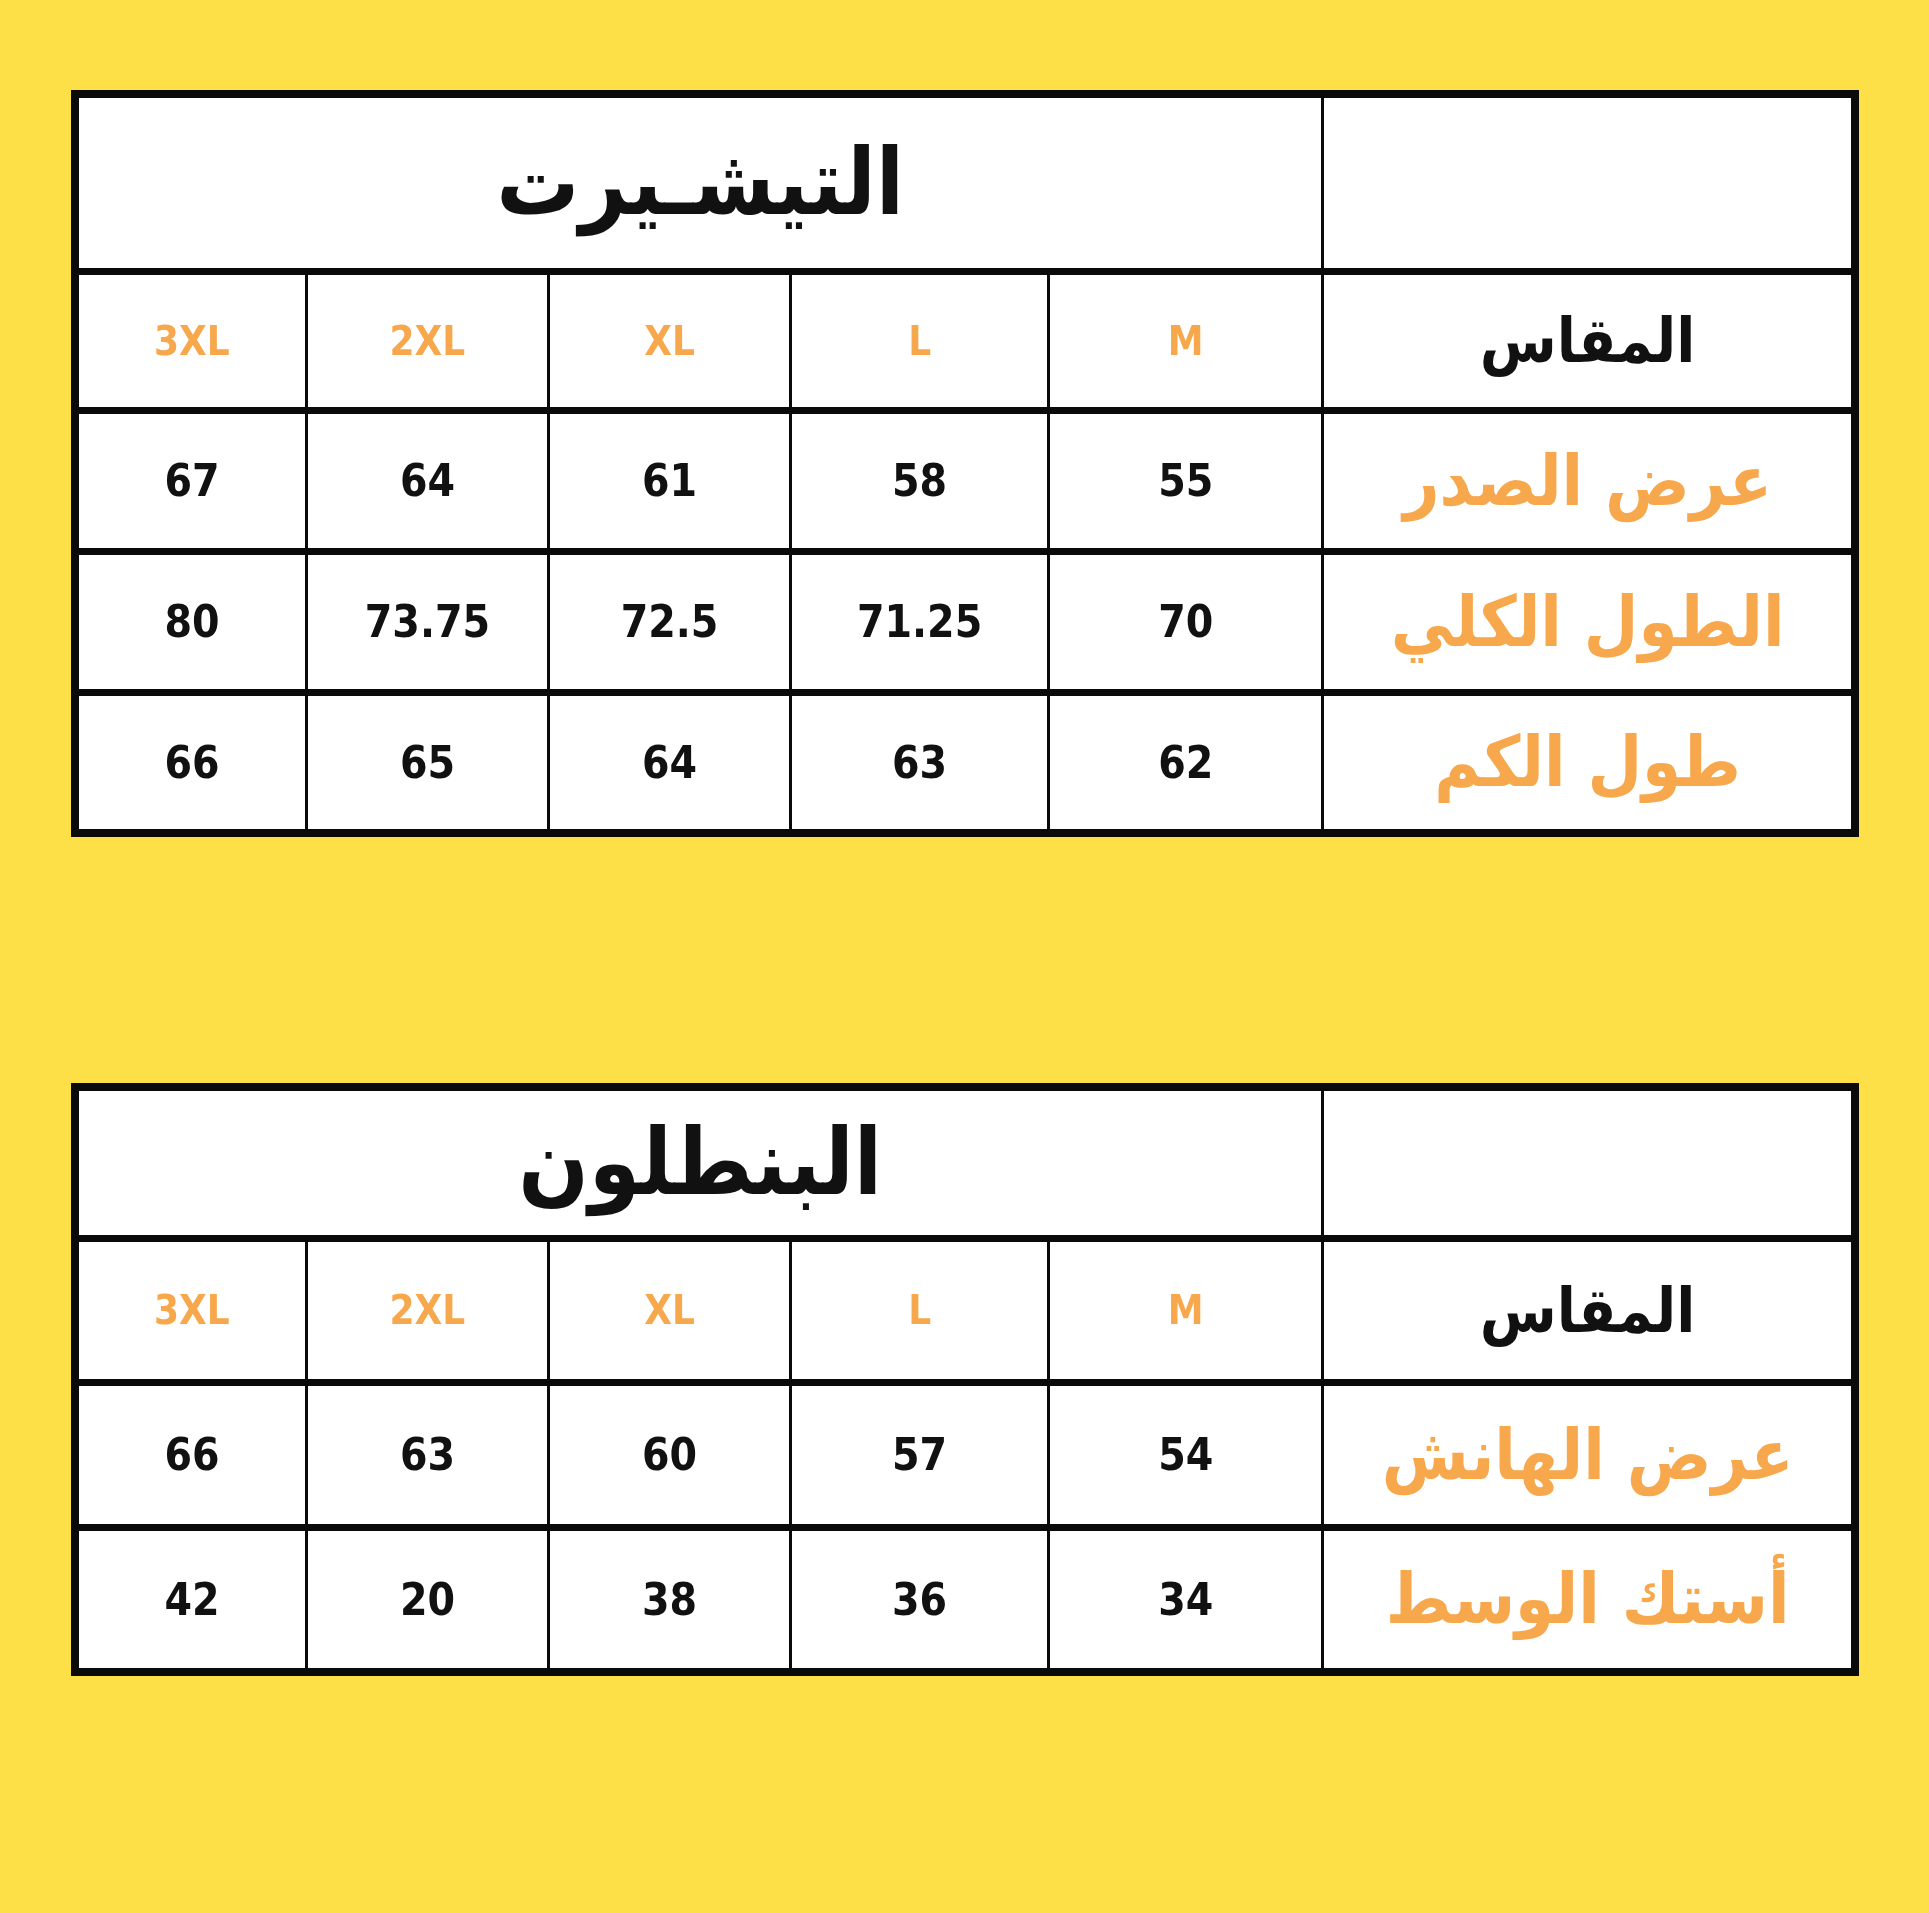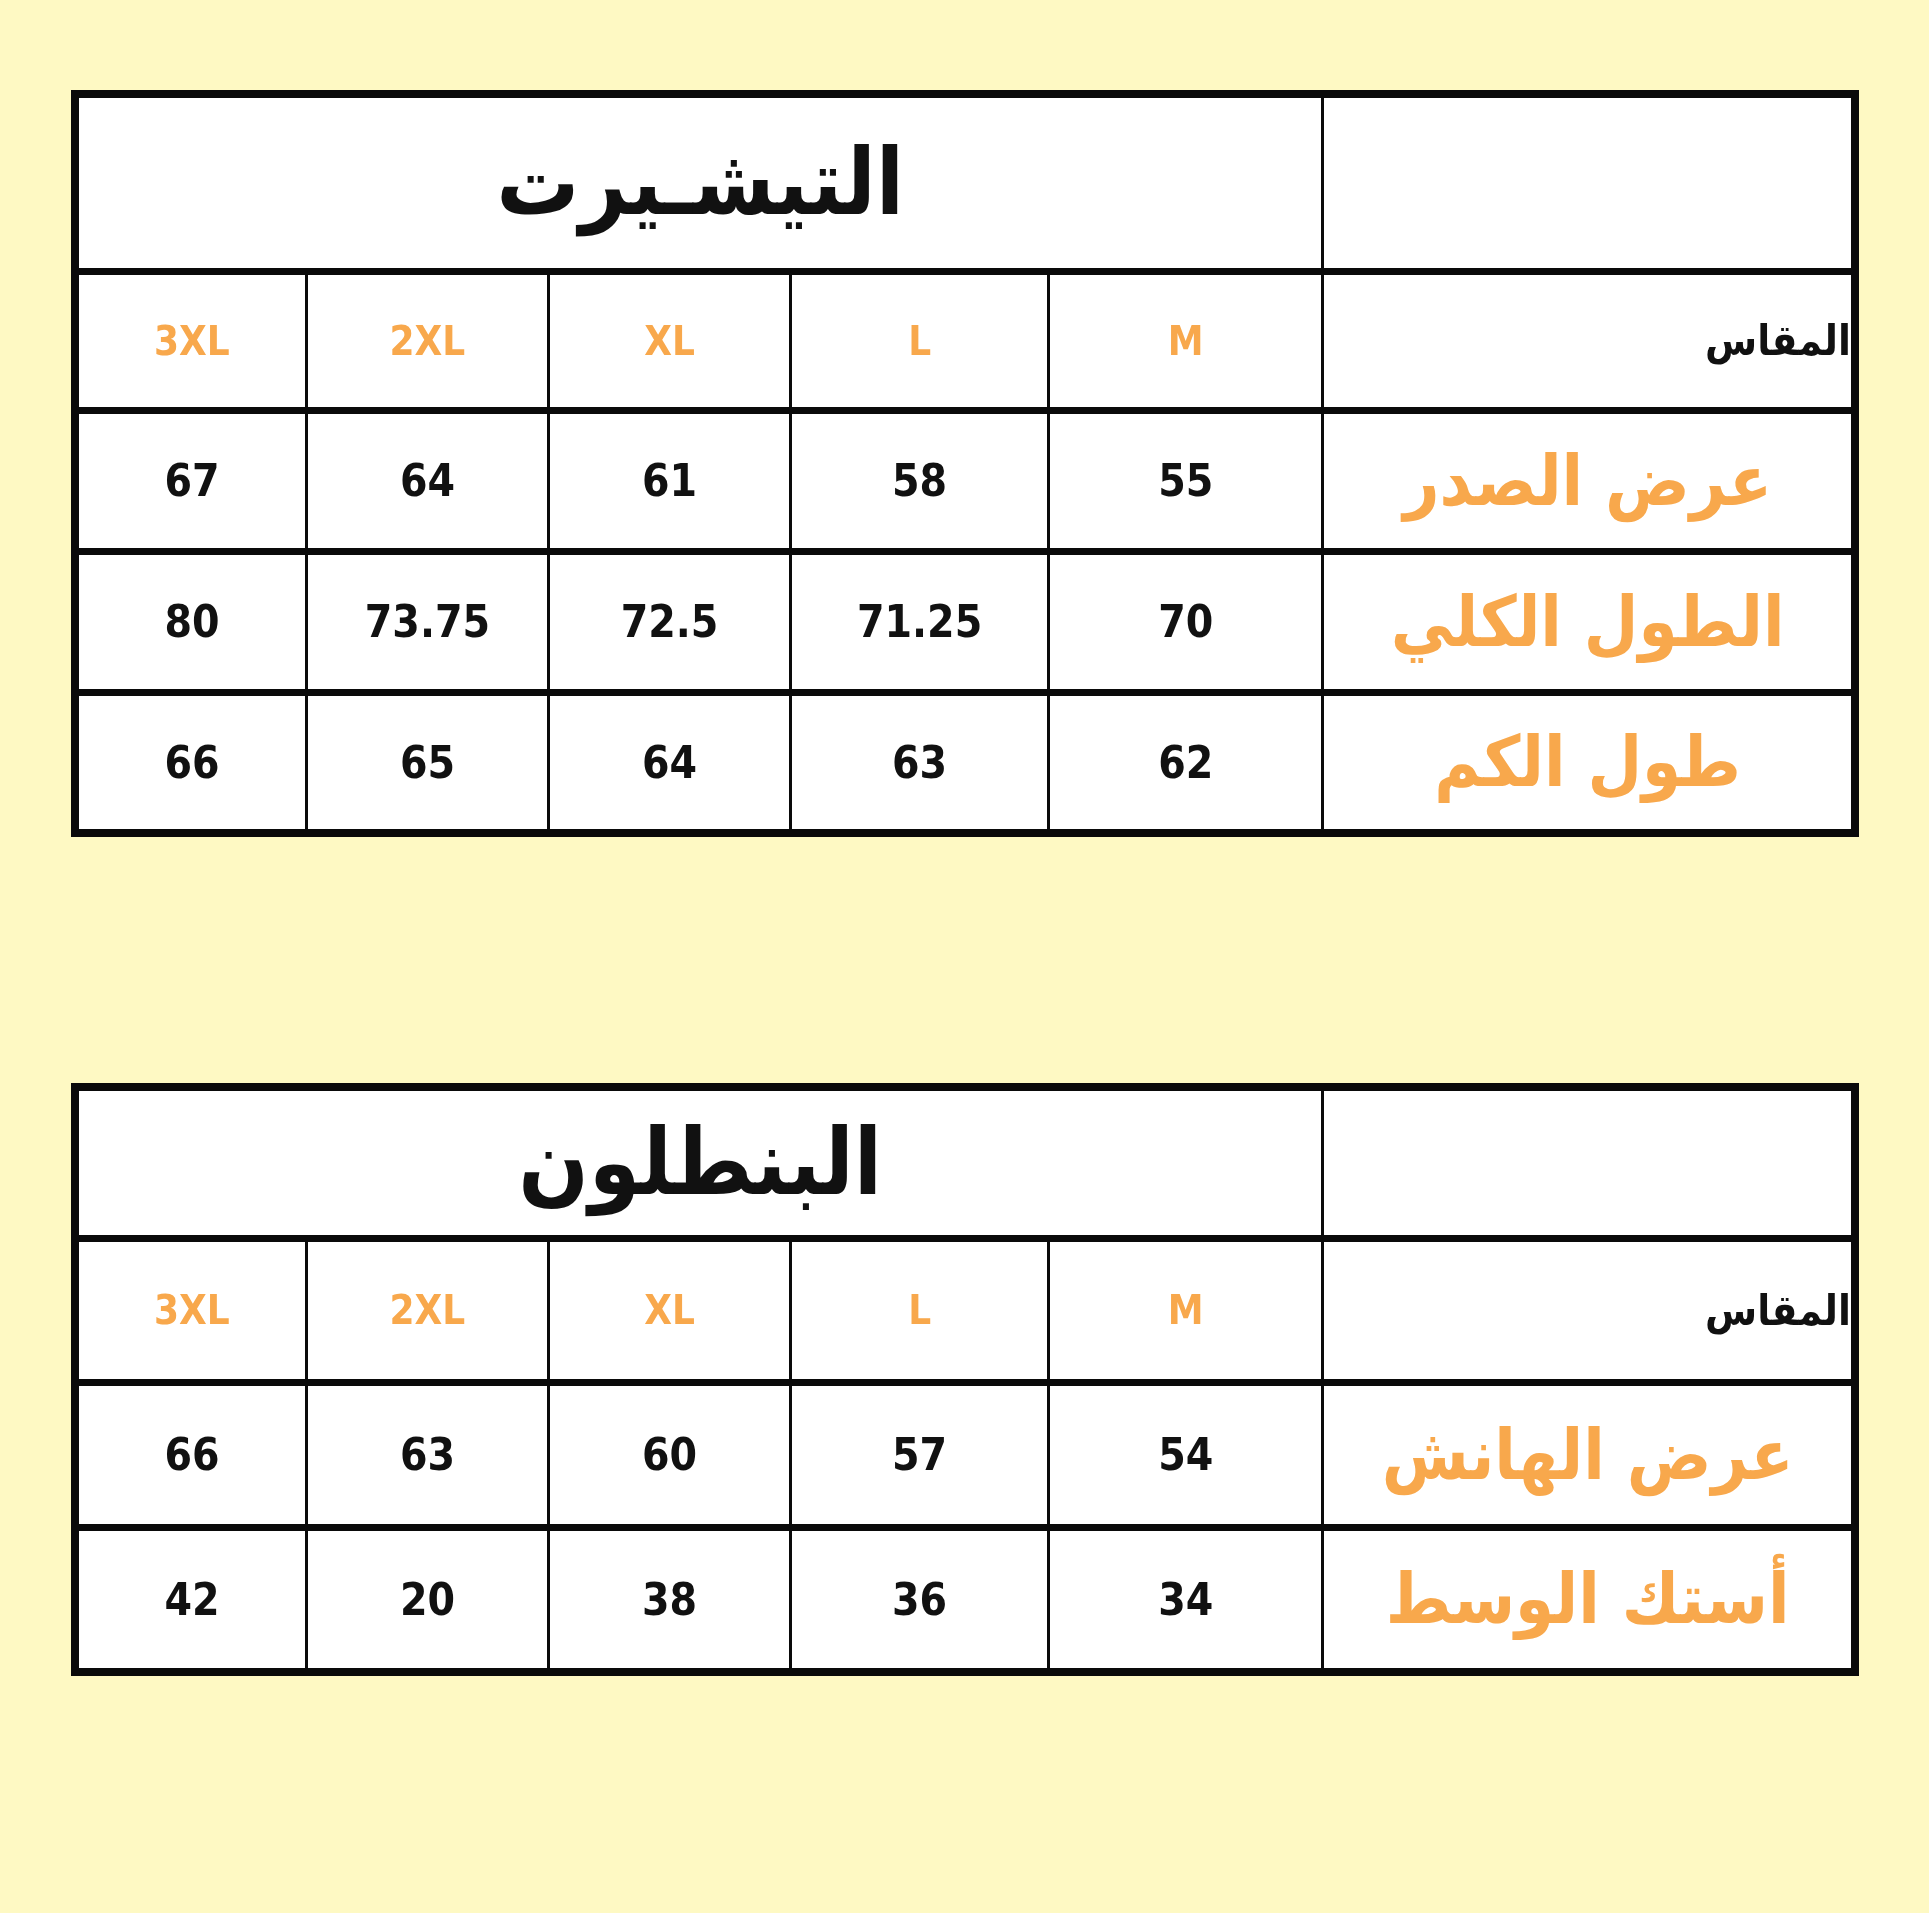--- a/index.html
+++ b/index.html
@@ -4,21 +4,21 @@
 <style>
   * { box-sizing: border-box; margin: 0; padding: 0; }
   body {
     background: #ffffff;
     font-family: "DejaVu Sans", sans-serif;
   }
   .page {
     position: relative;
     width: 1929px;
     height: 1913px;
-    background: #fef9c3;
+    background: #fde047;
     overflow: hidden;
   }
   table.size-table {
     position: absolute;
     left: 71px;
     width: 1788px;
     border-collapse: collapse;
     table-layout: fixed;
     border: 8px solid #0a0a0a;
     background: #ffffff;
@@ -47,23 +47,22 @@
   #tshirt-table tr.header-row { height: 139px; }
   #tshirt-table tr.data-row   { height: 141px; }
   #pants-table tr.title-row   { height: 151px; }
   #pants-table tr.header-row  { height: 144px; }
   #pants-table tr.data-row    { height: 145px; }
   td.size-head {
     font-size: 40px;
     color: #f8a84c;
   }
   td.measure-head {
-    font-size: 42px;
+    font-size: 62px;
     color: #111111;
-    text-align: right;
   }
   td.num-cell {
     font-size: 44px;
     color: #111111;
   }
   td.row-label {
     font-size: 70px;
     color: #f8a84c;
   }
   td.empty-cell { background: #ffffff; }

